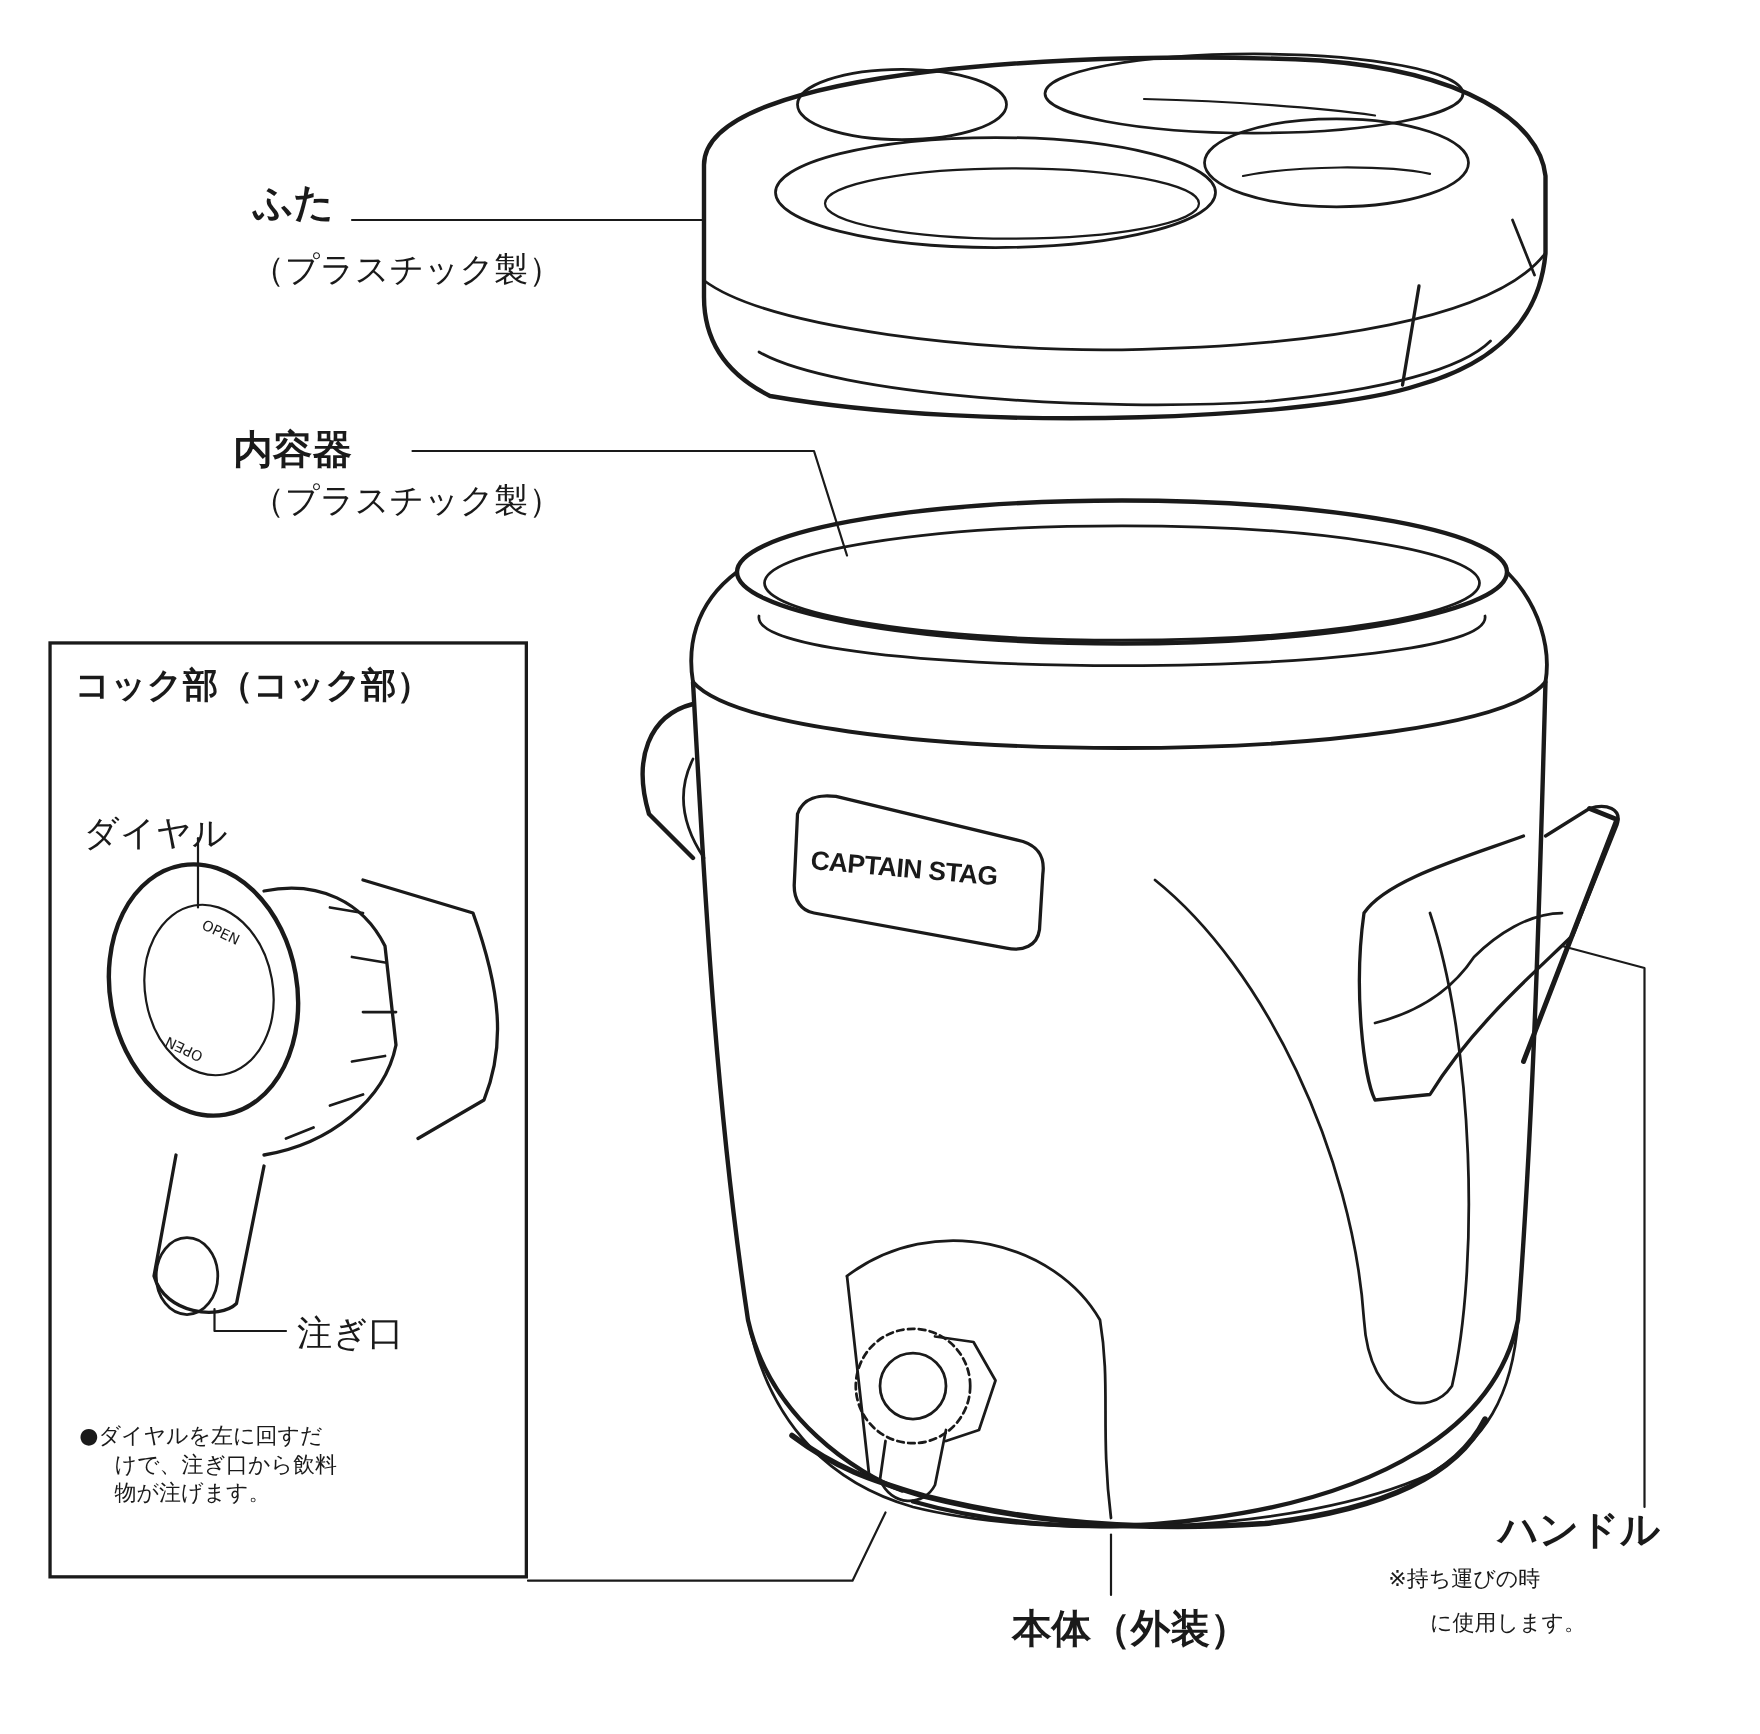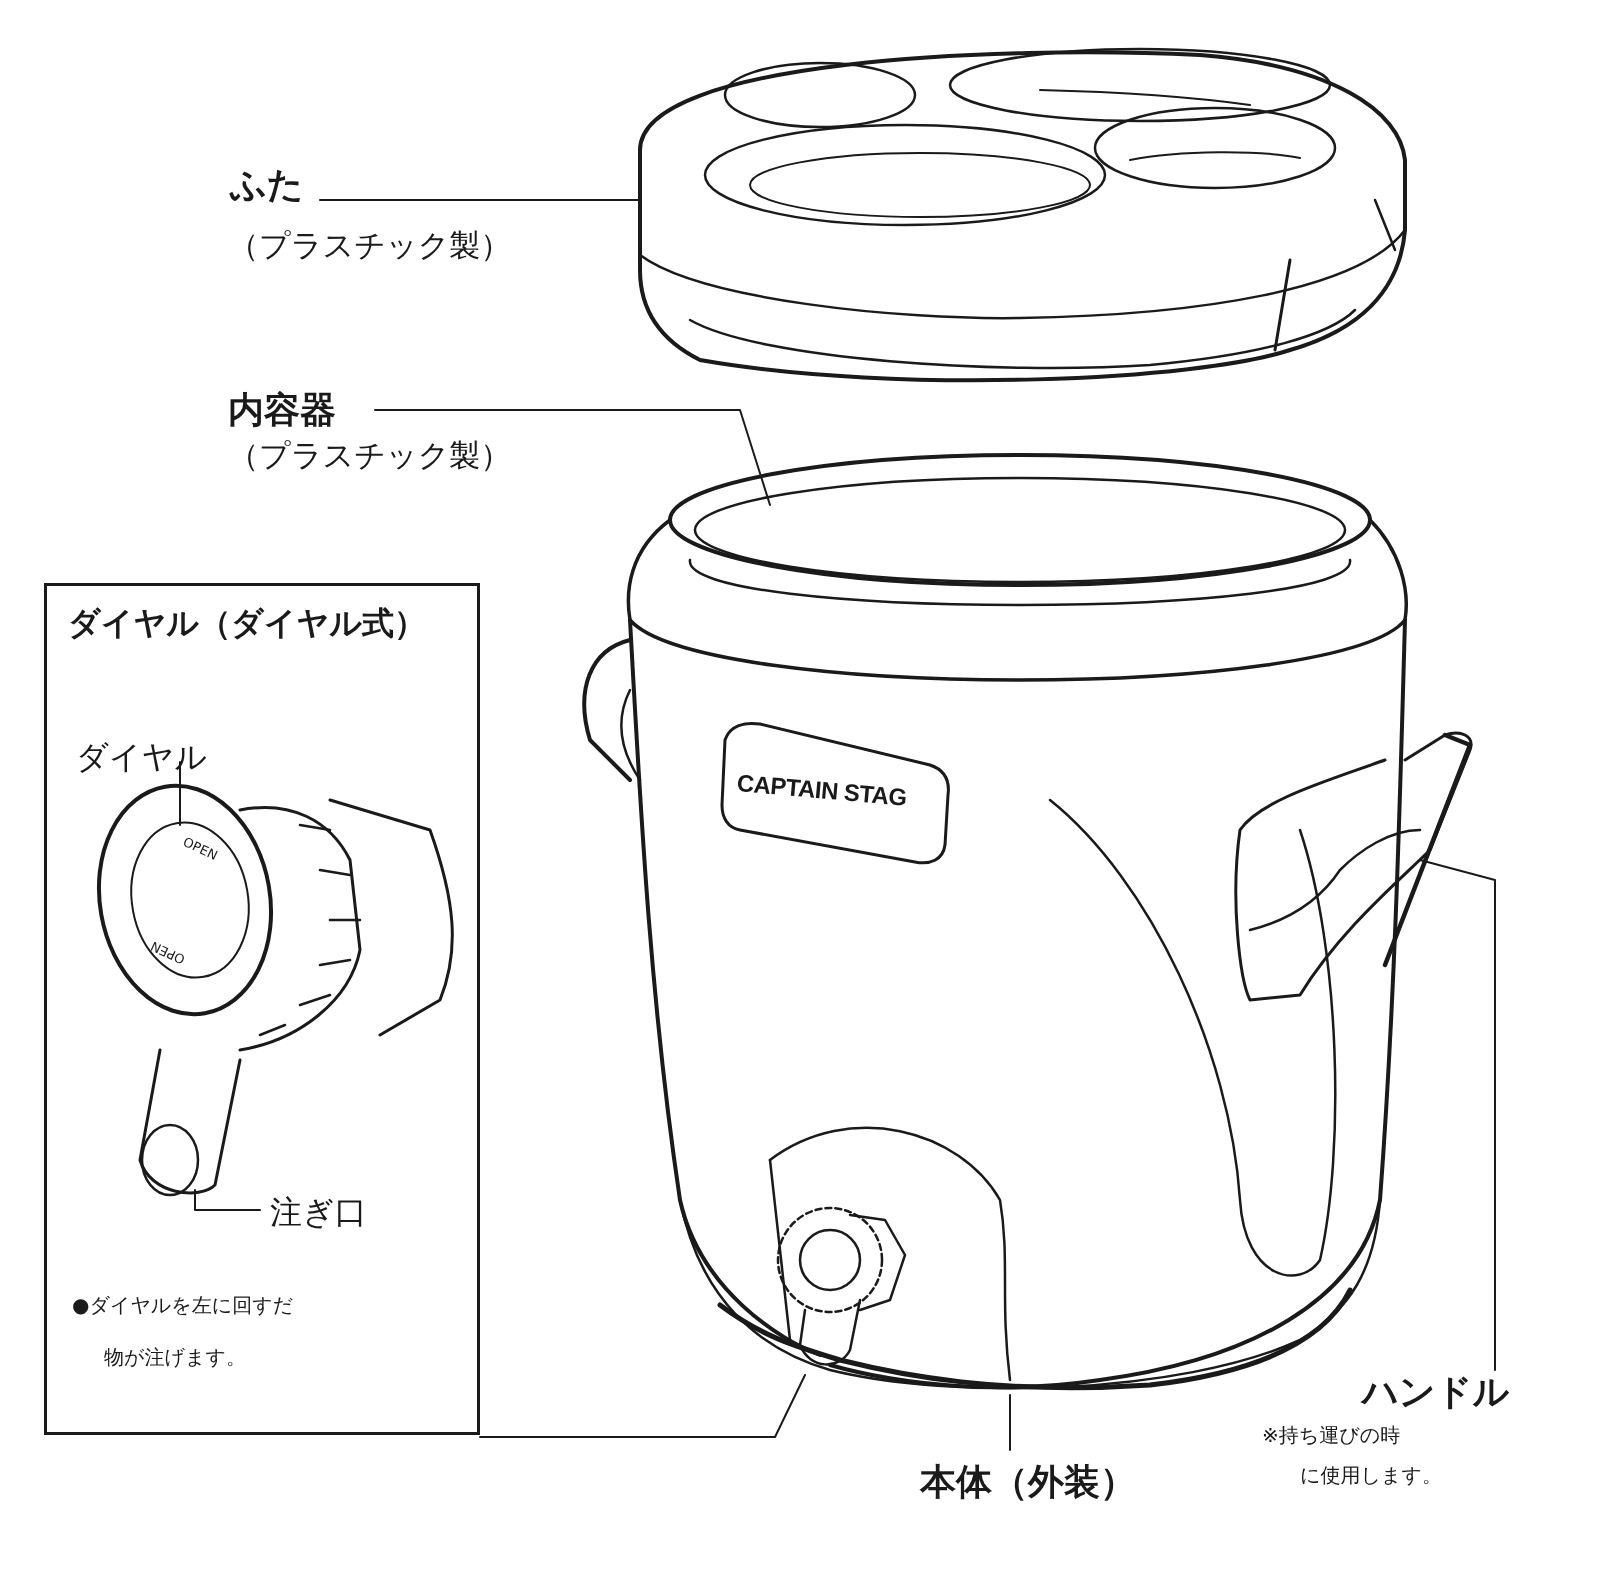--- a/index.html
+++ b/index.html
@@ -83,34 +83,34 @@
     <path d="M375,410 L740,410 L770,505"></path>
     <path d="M1010,1395 L1010,1450"></path>
     <path d="M1420,860 L1495,880 L1495,1370"></path>
     <path d="M480,1437 L775,1437 L805,1375"></path>
   </g>
 </svg>
 
 <div class="lbl big" style="left:230px;top:165px;">ふた</div>
 <div class="lbl sub" style="left:228px;top:228px;">（プラスチック製）</div>
 
-<div class="lbl big" style="left:228px;top:390px;">内容器</div>
+<div class="lbl big" style="left:212px;top:390px;">内容器</div>
 <div class="lbl sub" style="left:228px;top:438px;">（プラスチック製）</div>
 
 <div class="lbl" style="left:738px;top:770px;font-size:24px;font-weight:bold;transform:rotate(5deg);transform-origin:left top;font-family:'Liberation Sans',sans-serif;letter-spacing:-0.5px;">CAPTAIN STAG</div>
 
 <div class="inset"></div>
-<div class="lbl mid" style="left:68px;top:606px;font-weight:bold;">ダイヤル（ダイヤル式）</div>
+<div class="lbl mid" style="left:68px;top:606px;font-weight:bold;">コック部（コック部）</div>
 <div class="lbl mid" style="left:76px;top:740px;">ダイヤル</div>
 <div class="lbl" style="left:182px;top:842px;font-size:13px;transform:rotate(25deg);">OPEN</div>
 <div class="lbl" style="left:150px;top:945px;font-size:13px;transform:rotate(205deg);">OPEN</div>
 <div class="lbl mid" style="left:270px;top:1195px;">注ぎ口</div>
 <div class="lbl note" style="left:72px;top:1292px;">
   <span>●</span><span>ダイヤルを左に回すだ</span><br>
-  <br>
+  <span style="padding-left:32px">けで、注ぎ口から飲料</span><br>
   <span style="padding-left:32px">物が注げます。</span>
 </div>
 
 <div class="lbl big" style="left:920px;top:1462px;">本体（外装）</div>
 
 <div class="lbl big" style="left:1362px;top:1372px;">ハンドル</div>
 <div class="lbl note" style="left:1262px;top:1422px;">※持ち運びの時</div>
 <div class="lbl note" style="left:1300px;top:1462px;">に使用します。</div>
 
 </body></html>

